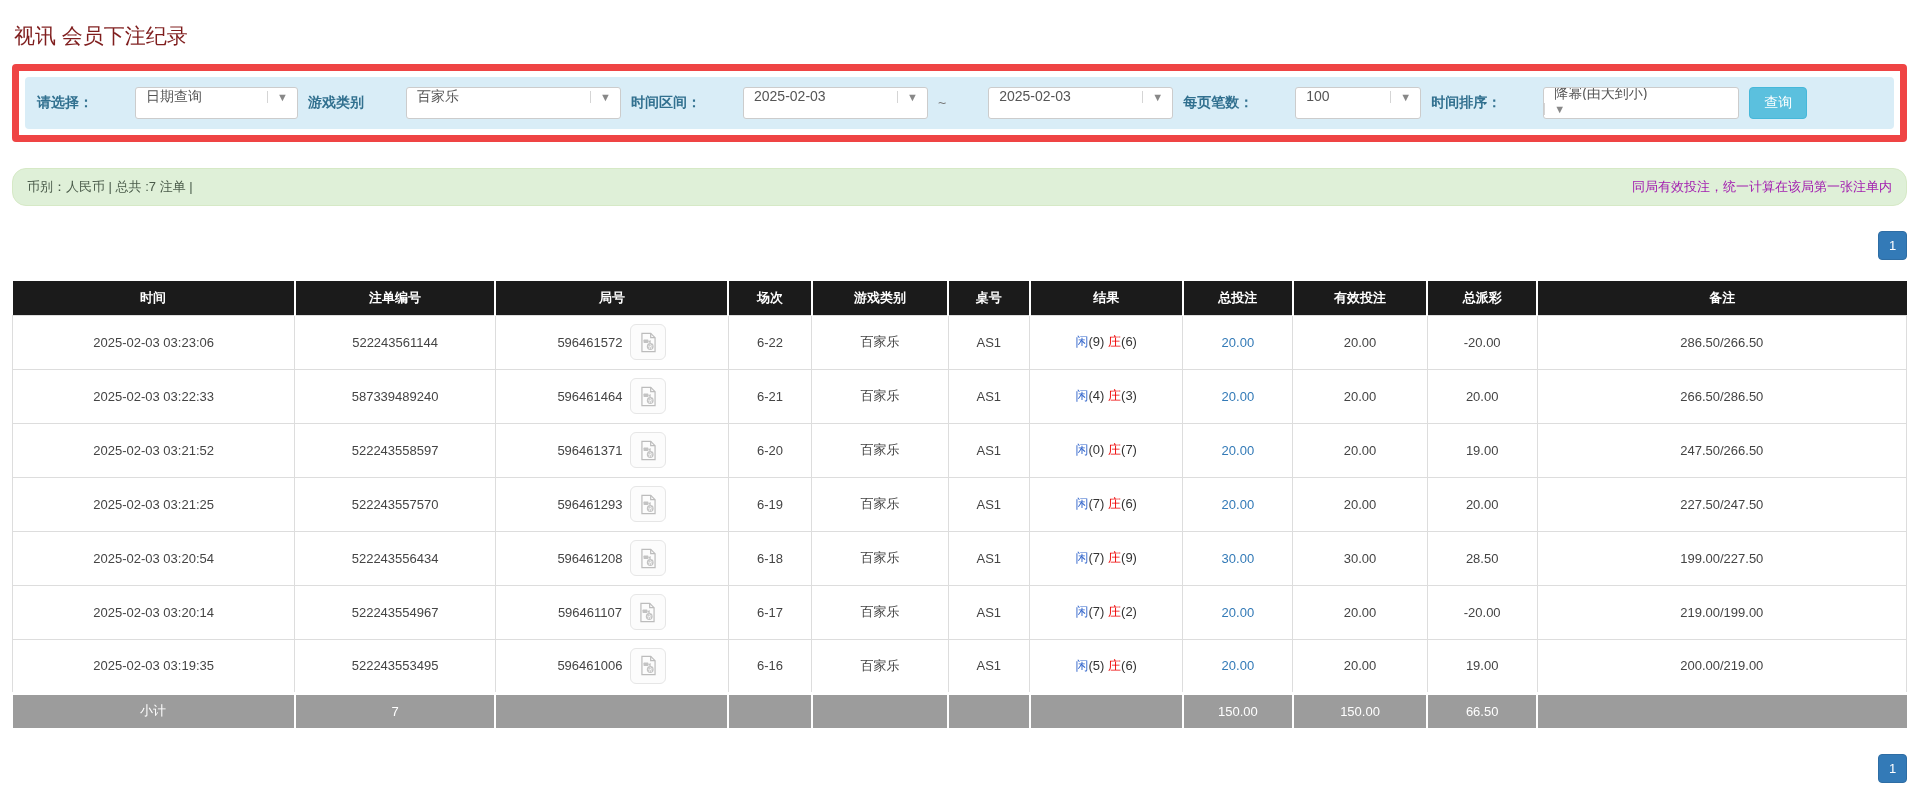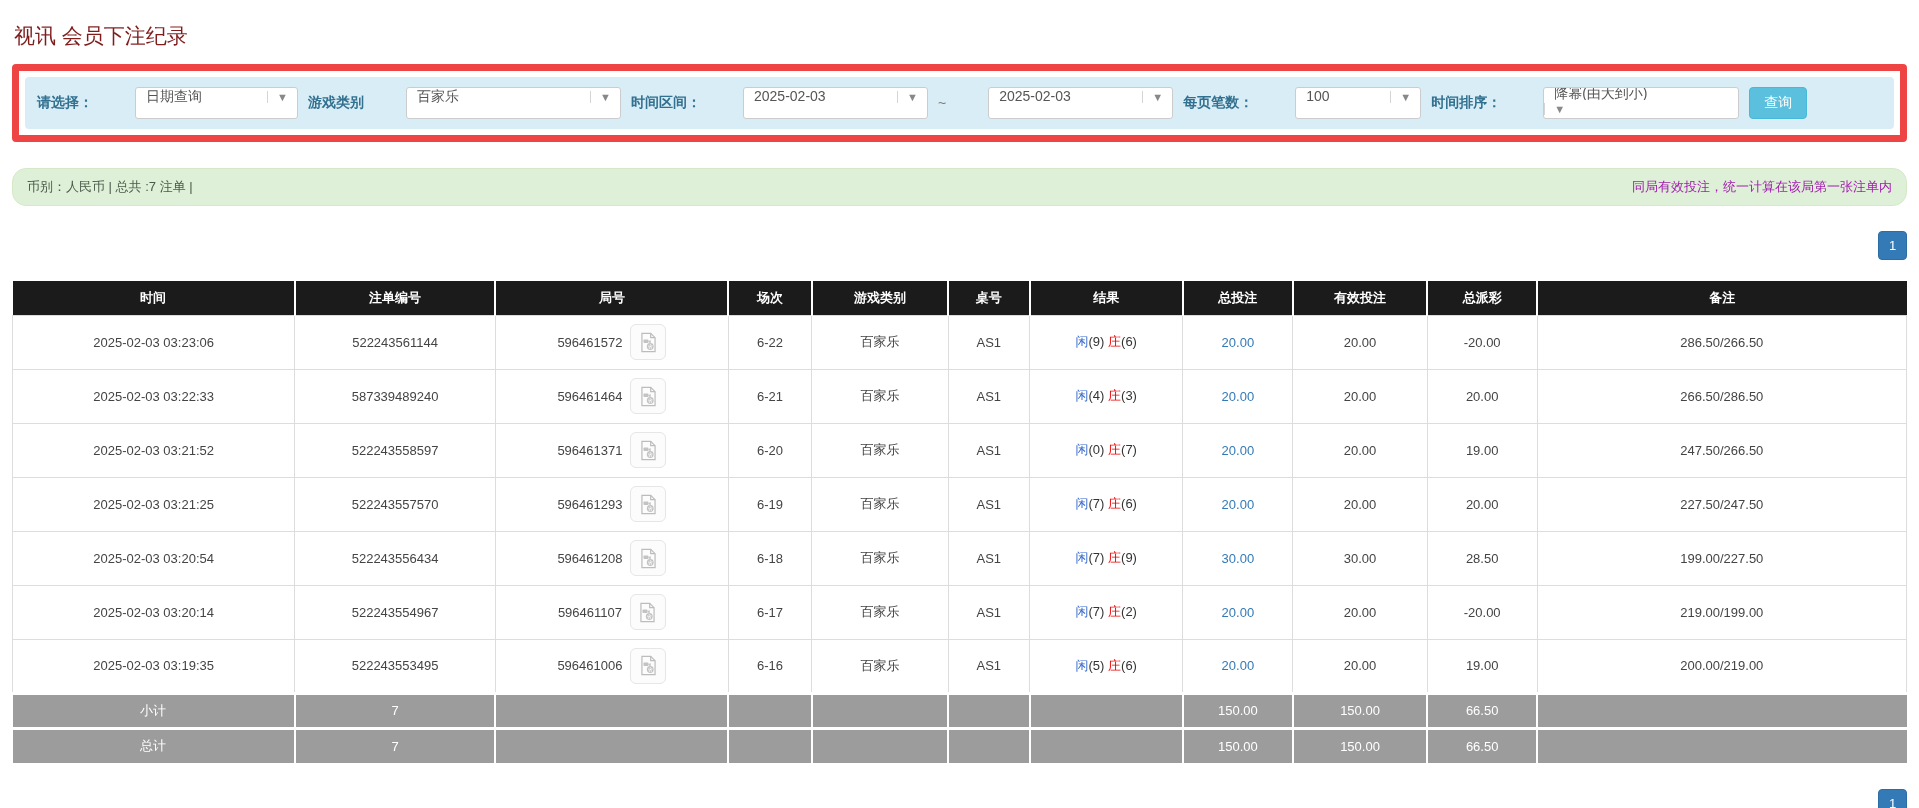--- a/index.html
+++ b/index.html
@@ -367,33 +367,20 @@
           <td></td>
           <td></td>
           <td></td>
           <td></td>
           <td></td>
           <td>150.00</td>
           <td>150.00</td>
           <td>66.50</td>
           <td></td>
         </tr>
-        <tr>
-          <td>总计</td>
-          <td>7</td>
-          <td></td>
-          <td></td>
-          <td></td>
-          <td></td>
-          <td></td>
-          <td>150.00</td>
-          <td>150.00</td>
-          <td>66.50</td>
-          <td></td>
-        </tr>
       </tfoot>
   </table>
 
   <div class="pager pager-bottom">
     <button class="page-btn">1</button>
   </div>
 
 </div>
 
 </body></html>

